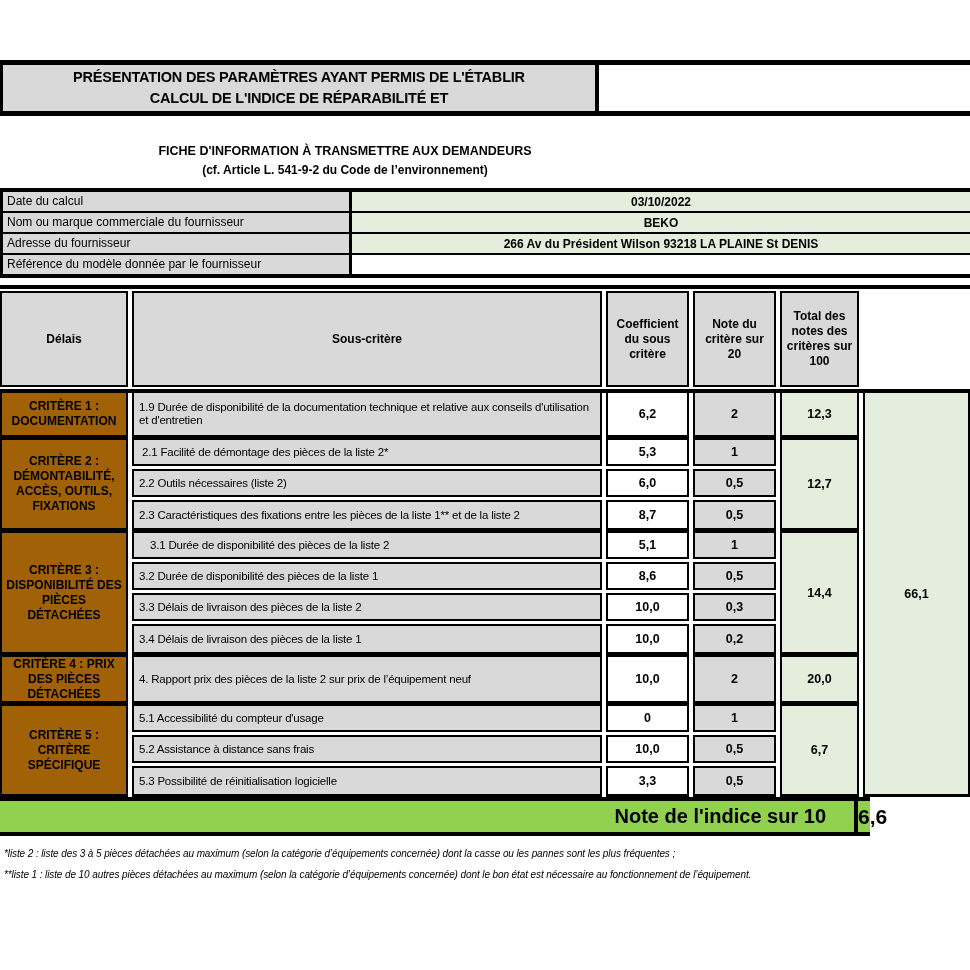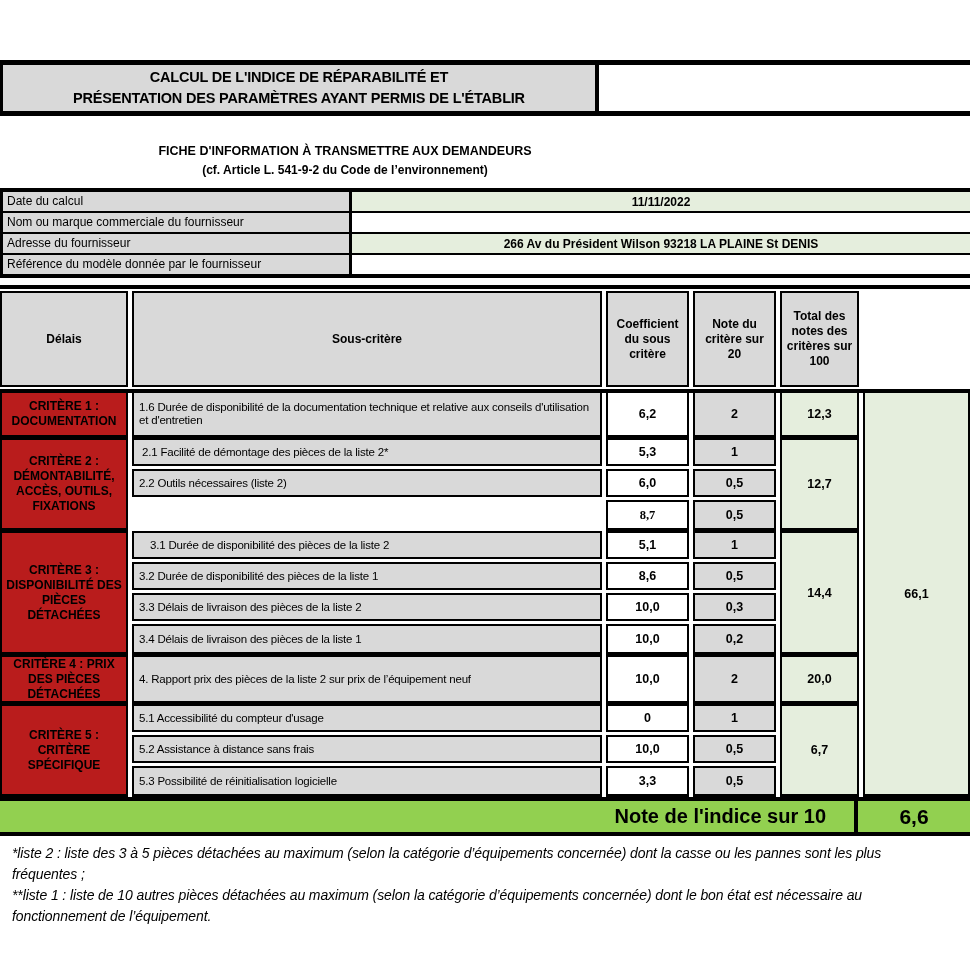--- a/index.html
+++ b/index.html
@@ -43,96 +43,98 @@
   .main-header{position:absolute;top:285px;left:0;width:970px;
     border-top:4px solid var(--ink);border-bottom:4px solid var(--ink);padding:2px 0;}
   .hcell{background:var(--gray);border:2px solid var(--ink);height:96px;
     display:flex;align-items:center;justify-content:center;text-align:center;
     font-weight:700;font-size:12px;line-height:15px;padding:0 3px;}
 
   .main-body{position:absolute;top:391px;left:0;width:970px;}
   .cell{border:2px solid var(--ink);display:flex;align-items:center;}
   .cell.gap{margin-bottom:3px;}
   .cell.gb{border-bottom-width:3px;}
-  .crit{background:#b91c1c;font-weight:700;font-size:12px;line-height:15px;
+  .crit{background:#a16207;font-weight:700;font-size:12px;line-height:15px;
     justify-content:center;text-align:center;padding:0 2px;border-top-width:2px;}
   .sub{background:var(--gray);font-size:11.5px;letter-spacing:-0.2px;line-height:13px;
     padding:0 3px 0 5px;}
   .score{background:#ffffff;font-weight:700;font-size:12.5px;justify-content:center;}
   .coef{background:var(--gray);font-weight:700;font-size:12.5px;justify-content:center;}
   .green20{background:var(--pale);font-weight:700;font-size:12.5px;justify-content:center;}
   .total{background:var(--pale);font-weight:700;font-size:12.5px;justify-content:center;}
 
   
-  .final-row{position:absolute;top:797px;left:0;width:970px;display:flex;
+  .final-row{position:absolute;top:797px;left:0;width:870px;display:flex;
     border-top:4px solid var(--ink);border-bottom:4px solid var(--ink);background:var(--bright);}
   .final-label{flex:0 0 858px;border-right:4px solid var(--ink);height:31px;
     display:flex;align-items:center;justify-content:flex-end;
     font-weight:700;font-size:20px;padding-right:28px;}
   .final-value{flex:1;display:flex;align-items:center;justify-content:center;
     font-weight:700;font-size:21px;}
 
   
-  .footnotes{position:absolute;top:843px;left:12px;width:908px;font-style:italic;
-    font-size:14px;line-height:21px;letter-spacing:-0.1px;}
+  .footnotes{position:absolute;top:843px;left:4px;width:908px;font-style:italic;
+    font-size:10px;line-height:21px;letter-spacing:-0.1px;}
 </style>
 </head>
 <body>
 
 <div class="title-band">
   <div class="title-cell">
+    <div>PRÉSENTATION DES PARAMÈTRES AYANT PERMIS DE L'ÉTABLIR</div>
     <div>CALCUL DE L'INDICE DE RÉPARABILITÉ ET</div>
-    <div>PRÉSENTATION DES PARAMÈTRES AYANT PERMIS DE L'ÉTABLIR</div>
   </div>
 </div>
 
 <div class="subtitle">
   <div class="l1">FICHE D'INFORMATION À TRANSMETTRE AUX DEMANDEURS</div>
   <div class="l2">(cf. Article L. 541-9-2 du Code de l’environnement)</div>
 </div>
 
 <div class="info-table" id="info-table">
     <div class="info-row">
       <div class="info-label">Date du calcul</div>
-      <div class="info-value">11/11/2022</div>
+      <div class="info-value">03/10/2022</div>
     </div>
     <div class="info-row">
       <div class="info-label">Nom ou marque commerciale du fournisseur</div>
+      <div class="info-value">BEKO</div>
     </div>
     <div class="info-row">
       <div class="info-label">Adresse du fournisseur</div>
       <div class="info-value">266 Av du Président Wilson 93218 LA PLAINE St DENIS</div>
     </div>
     <div class="info-row">
       <div class="info-label">Référence du modèle donnée par le fournisseur</div>
     </div>
   </div>
 
 <div class="main-header grid">
   <div class="hcell">Délais</div>
   <div class="hcell">Sous-critère</div>
   <div class="hcell">Coefficient du sous critère</div>
   <div class="hcell">Note du critère sur 20</div>
   <div class="hcell">Total des notes des critères sur 100</div>
 </div>
 
 <div class="main-body grid" id="tbody" style="grid-template-rows: 47px 31px 31px 31px 31px 31px 31px 31px 49px 31px 31px 31px;">
     <div class="cell crit gb" style="grid-area: 1 / 1 / span 1;">CRITÈRE 1 : DOCUMENTATION</div>
-    <div class="cell sub gb" style="grid-area: 1 / 2;">1.6 Durée de disponibilité de la documentation technique et relative aux conseils d'utilisation et d'entretien</div>
+    <div class="cell sub gb" style="grid-area: 1 / 2;">1.9 Durée de disponibilité de la documentation technique et relative aux conseils d'utilisation et d'entretien</div>
     <div class="cell score gb" style="grid-area: 1 / 3;">6,2</div>
     <div class="cell coef gb" style="grid-area: 1 / 4;">2</div>
     <div class="cell green20 gb" style="grid-area: 1 / 5 / span 1;">12,3</div>
     <div class="cell crit gb" style="grid-area: 2 / 1 / span 3;">CRITÈRE 2 : DÉMONTABILITÉ, ACCÈS, OUTILS, FIXATIONS</div>
     <div class="cell sub gap" style="grid-area: 2 / 2; padding-left: 8px;">2.1 Facilité de démontage des pièces de la liste 2*</div>
     <div class="cell score gap" style="grid-area: 2 / 3;">5,3</div>
     <div class="cell coef gap" style="grid-area: 2 / 4;">1</div>
     <div class="cell sub gap" style="grid-area: 3 / 2;">2.2 Outils nécessaires (liste 2)</div>
     <div class="cell score gap" style="grid-area: 3 / 3;">6,0</div>
     <div class="cell coef gap" style="grid-area: 3 / 4;">0,5</div>
-    <div class="cell score gb" style="grid-area: 4 / 3; font-family: Liberation Serif, serif;">8,7</div>
+    <div class="cell sub gb" style="grid-area: 4 / 2;">2.3 Caractéristiques des fixations entre les pièces de la liste 1** et de la liste 2</div>
+    <div class="cell score gb" style="grid-area: 4 / 3;">8,7</div>
     <div class="cell coef gb" style="grid-area: 4 / 4;">0,5</div>
     <div class="cell green20 gb" style="grid-area: 2 / 5 / span 3;">12,7</div>
     <div class="cell crit gb" style="grid-area: 5 / 1 / span 4;">CRITÈRE 3 : DISPONIBILITÉ DES PIÈCES DÉTACHÉES</div>
     <div class="cell sub gap" style="grid-area: 5 / 2; padding-left: 16px;">3.1 Durée de disponibilité des pièces de la liste 2</div>
     <div class="cell score gap" style="grid-area: 5 / 3;">5,1</div>
     <div class="cell coef gap" style="grid-area: 5 / 4;">1</div>
     <div class="cell sub gap" style="grid-area: 6 / 2;">3.2 Durée de disponibilité des pièces de la liste 1</div>
     <div class="cell score gap" style="grid-area: 6 / 3;">8,6</div>
     <div class="cell coef gap" style="grid-area: 6 / 4;">0,5</div>
     <div class="cell sub gap" style="grid-area: 7 / 2;">3.3 Délais de livraison des pièces de la liste 2</div>

